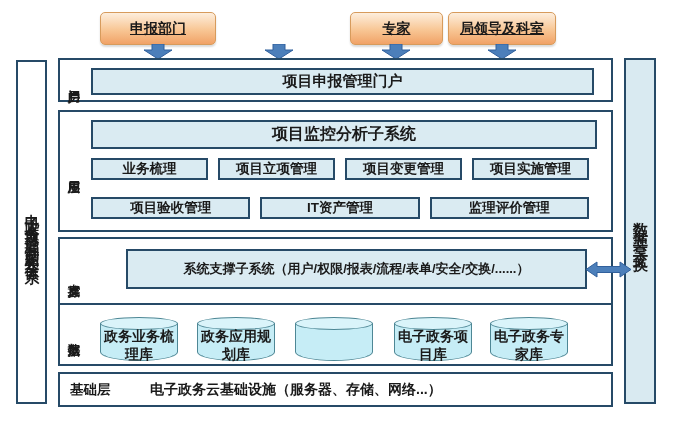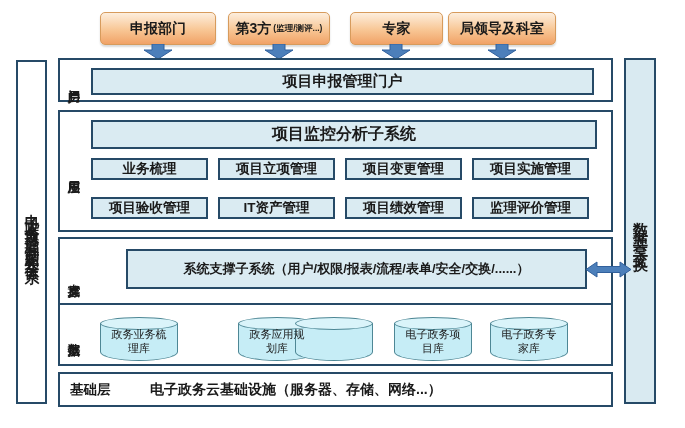--- a/index.html
+++ b/index.html
@@ -4,21 +4,21 @@
 <style>
   * { margin:0; padding:0; box-sizing:border-box; }
   body { font-family:"Liberation Sans","DejaVu Sans",sans-serif; background:#fff; }
   #canvas { position:relative; width:685px; height:428px; background:#ffffff; overflow:hidden; color:#1a1a1a; }
 
   
   .actor { position:absolute; top:12px; height:33px; border:1px solid #d79b5c; border-radius:5px;
            background:linear-gradient(to bottom,#fdeedd 0%,#f9cda0 55%,#f2a express 100%);
            background:linear-gradient(to bottom,#fdeedd 0%,#f8c694 55%,#f1a267 100%);
            display:flex; align-items:center; justify-content:center;
-           font-weight:bold; font-size:14px; box-shadow:0 2px 2px rgba(0,0,0,.15); }
+           font-weight:bold; font-size:14px; box-shadow:0 2px 2px rgba(0,0,0,.15);text-decoration:underline; }
   .actor .sub { font-size:8.5px; font-weight:bold; margin-left:2px; }
 
   .down-arrow { position:absolute; top:44px; width:30px; height:15px; }
 
   
   .sidebar { position:absolute; border:2px solid #264a67; display:flex; align-items:center; justify-content:center; }
   .vtext { writing-mode:vertical-rl; text-orientation:upright; font-weight:bold; }
   #left-bar  { left:16px;  top:60px; width:31px; height:344px; background:#ffffff; }
   #left-bar  .vtext { font-size:14.5px; letter-spacing:4px; }
   #right-bar { left:624px; top:58px; width:32px; height:346px; background:#d9eaf1; }
@@ -49,39 +49,35 @@
   #infra-text  { position:absolute; left:90px; right:40px; top:0; bottom:0; display:flex; align-items:center; 
                  font-size:14px; font-weight:bold; }
 
   
   .cyl { position:absolute; top:13px; width:78px; height:43px; }
   .cyl .lid  { position:absolute; left:0; right:0; top:-1px; height:13px; background:#daf4fa;
                border:1.5px solid #4e8795; border-radius:50%; z-index:2; }
   .cyl .bod  { position:absolute; left:0; right:0; top:5px; bottom:0; background:#c6edf6;
                border:1.5px solid #4e8795; border-top:none; border-radius:0 0 50% 50% / 0 0 9px 9px; z-index:1; }
   .cyl .txt  { position:absolute; left:-4px; right:-4px; top:10px; z-index:3; text-align:center;
-               font-size:11px; font-weight:normal; white-space:pre-line; line-height:1.25; }
+               font-size:14px; font-weight:bold; white-space:pre-line; line-height:1.25; }
 
   #double-arrow { position:absolute; left:585px; top:258px; width:47px; height:23px; z-index:5; }
 
   #watermark { position:absolute; left:594px; top:377px; font-size:17px; font-weight:bold;
                color:rgba(255,255,255,.8); letter-spacing:2px; z-index:6; }
 </style>
 </head>
 <body>
 
 <div id="canvas">
 
   <div class="actor" style="left:100px;width:116px;">
     <span>申报部门</span>
   </div>
-  <div class="actor" style="left:228px;width:102px;">
-    <span>第3方</span>
-    <span class="sub">(监理/测评...)</span>
-  </div>
   <div class="actor" style="left:350px;width:93px;">
     <span>专家</span>
   </div>
   <div class="actor" style="left:448px;width:108px;">
     <span>局领导及科室</span>
   </div>
 
   <svg class="down-arrow" style="left:143px;" viewBox="0 0 30 15">
     <path d="M9 0 h12 v6 h8 L15 15 1 6 h8 z" fill="#4c7fba" stroke="#31609c" stroke-width="1"></path>
   </svg>
@@ -134,23 +130,20 @@
         </div>
     </div>
     <div id="app-row2" class="app-grid">
       <div class="app-cell blue-box">
           <span>项目验收管理</span>
         </div>
       <div class="app-cell blue-box">
           <span>IT资产管理</span>
         </div>
       <div class="app-cell blue-box">
-          <span>项目绩效管理</span>
-        </div>
-      <div class="app-cell blue-box">
           <span>监理评价管理</span>
         </div>
     </div>
   </div>
 
   <div id="band-support" class="band">
     <div class="band-label">
       <span class="vtext">支撑层</span>
     </div>
     <div id="support-box" class="blue-box">
@@ -161,21 +154,21 @@
   <div id="band-data" class="band">
     <div class="band-label">
       <span class="vtext">数据层</span>
     </div>
     <div class="cyl" style="left:40px;">
       <div class="lid"></div>
         <div class="bod"></div>
       <div class="txt">政务业务梳
 理库</div>
     </div>
-    <div class="cyl" style="left:137px;margin-left:41px;">
+    <div class="cyl" style="left:137px;">
       <div class="lid"></div>
         <div class="bod"></div>
       <div class="txt">政务应用规
 划库</div>
     </div>
     <div class="cyl" style="left:235px;">
       <div class="lid"></div>
         <div class="bod"></div>
     </div>
     <div class="cyl" style="left:334px;">

